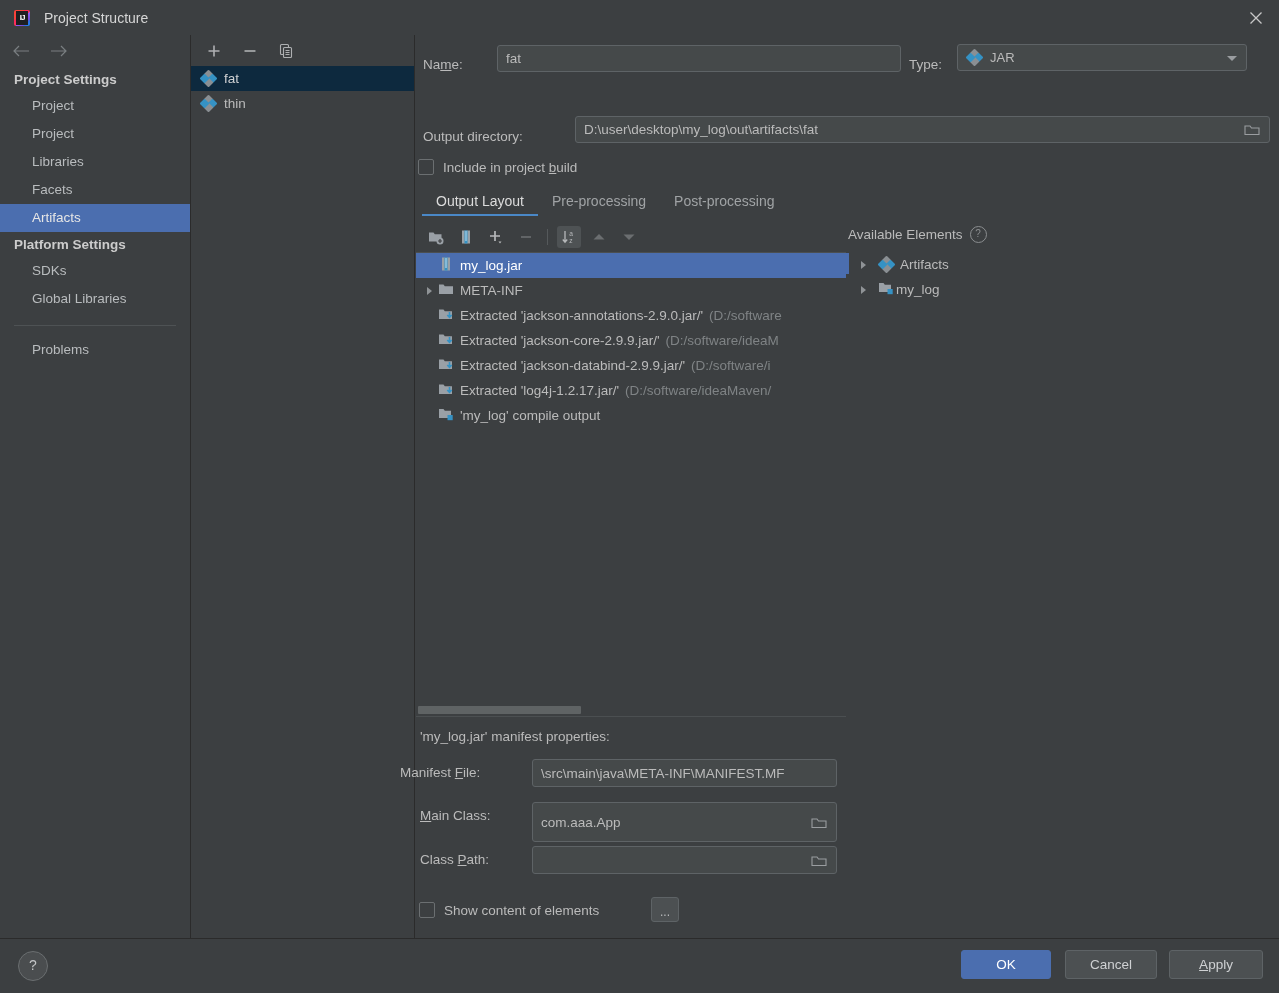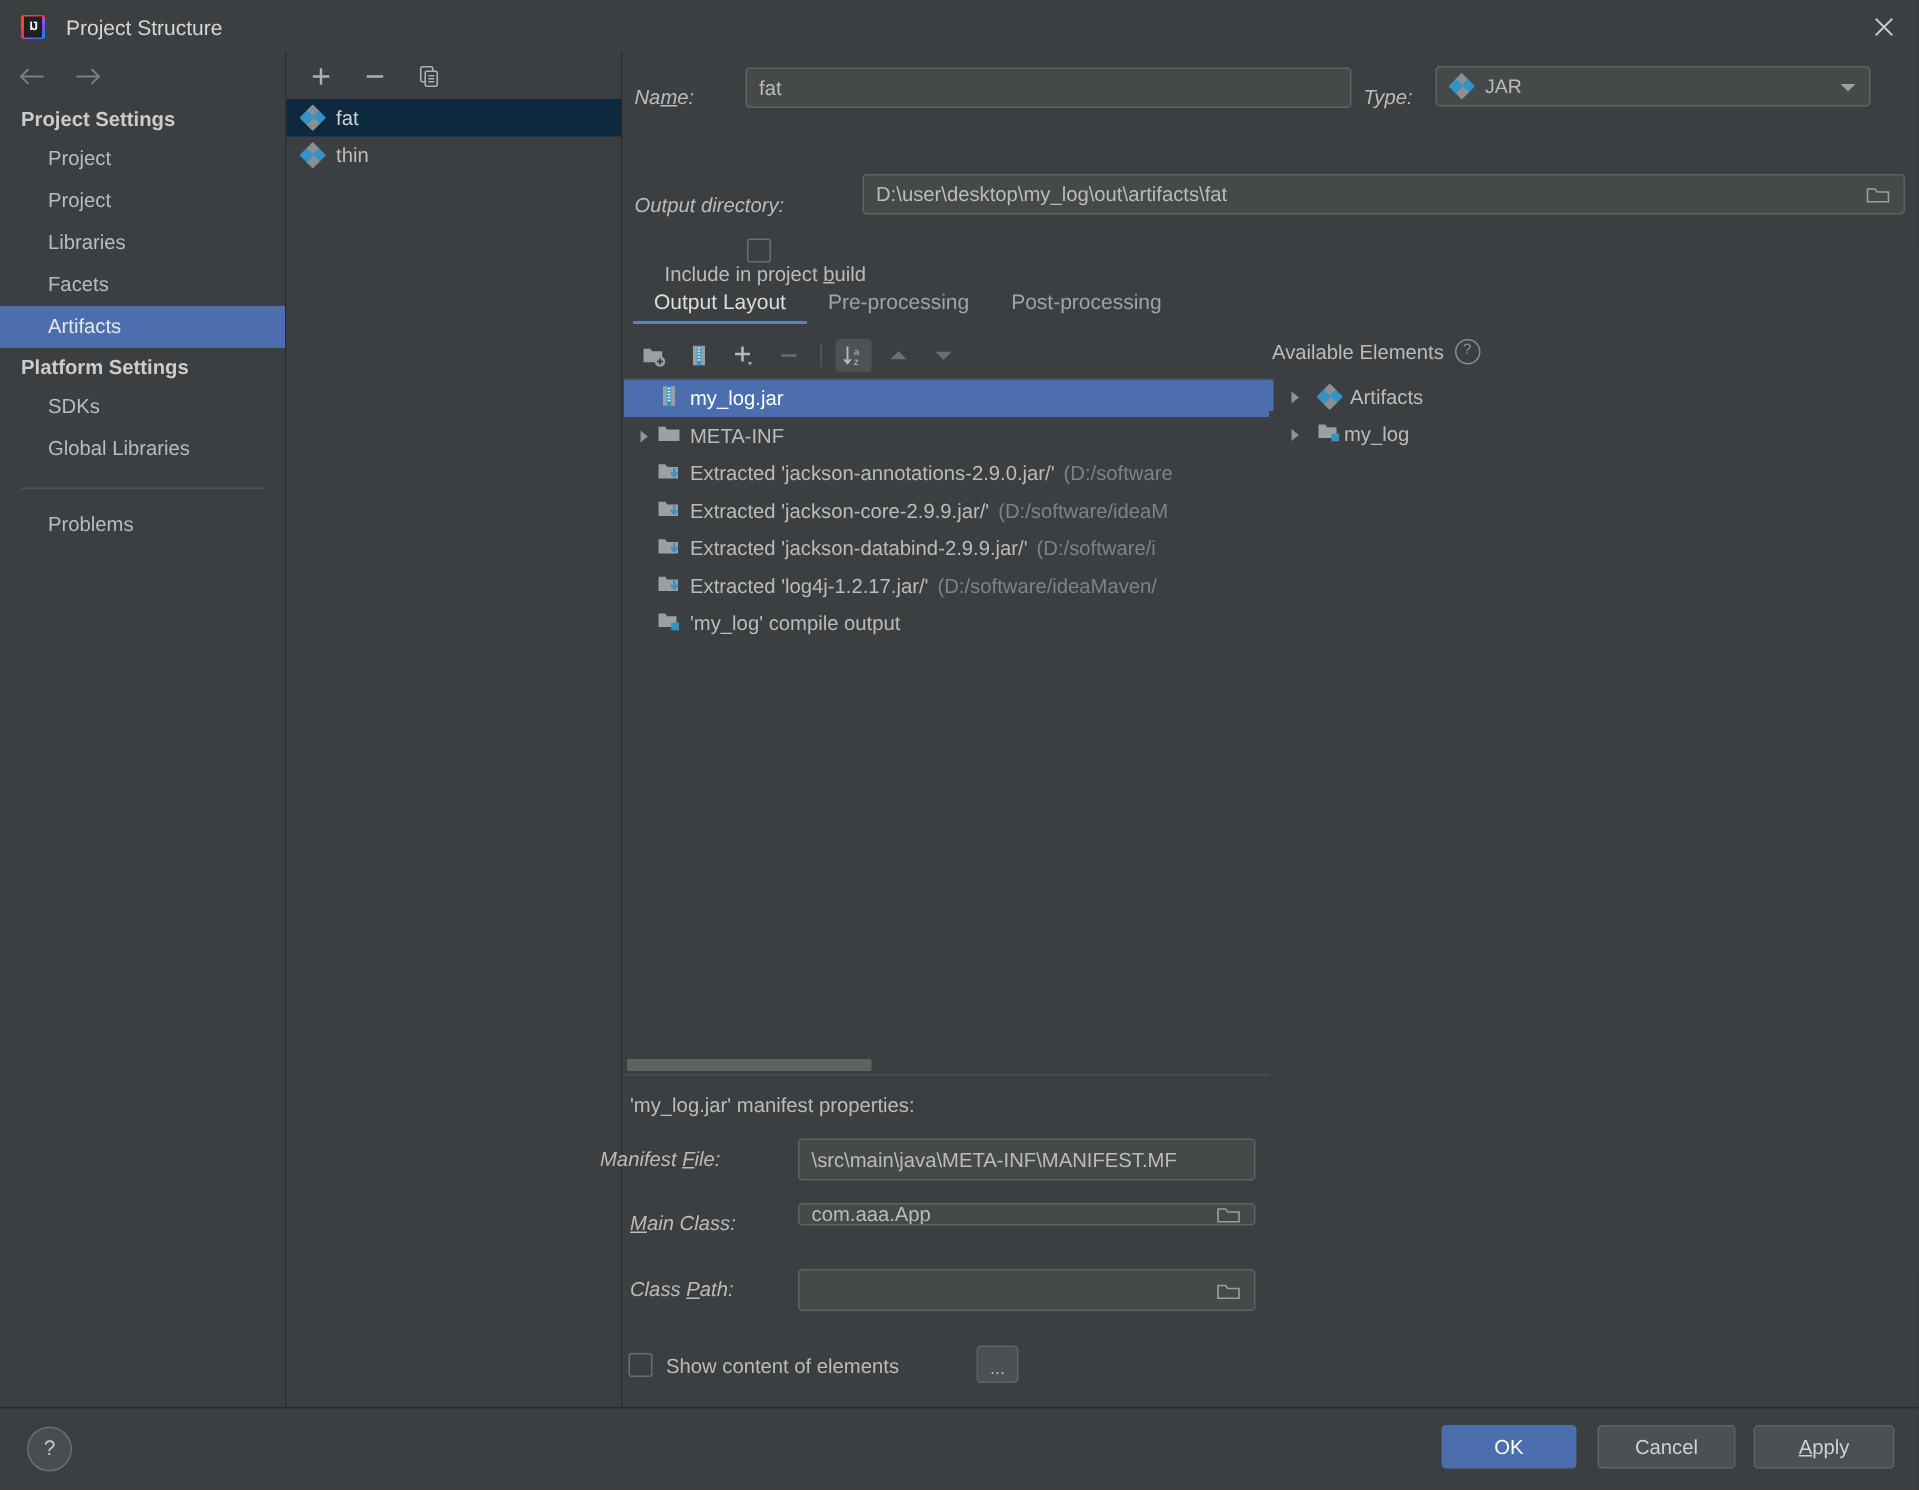--- a/index.html
+++ b/index.html
@@ -171,21 +171,21 @@
     flex: 1;
     background: #3c3f41;
     position: relative;
   }
 
   .form-row {
     display: flex;
     align-items: center;
     position: absolute;
   }
-  .flabel { color: #bbbbbb; font-size: 13.5px; font-style: italic; }
+  .flabel { color: #bbbbbb; font-size: 13.5px; }
   .flabel u { text-decoration: underline; }
 
   .textfield {
     background: #45494a;
     border: 1px solid #5e6366;
     border-radius: 3px;
     color: #bbbbbb;
     font-size: 13.5px;
     padding: 0 8px;
     display: flex;
@@ -521,21 +521,21 @@
       <div class="textfield" style="position:absolute; left:152px; top:-13px; width:695px; height:27px;">
         <span>D:\user\desktop\my_log\out\artifacts\fat</span>
         <span class="folder-btn">
           <svg width="16" height="13" viewBox="0 0 16 13">
               <path d="M1 3 H6 L7.5 5 H15 V11.5 H1 Z" stroke="currentColor" stroke-width="1.1" fill="none"></path>
             </svg>
         </span>
       </div>
     </div>
 
-    <div class="checkbox-row" style="position:absolute; left:19px; top:124px;flex-direction:column;">
+    <div class="checkbox-row" style="position:absolute; left:3px; top:124px;">
       <span class="cbox"></span>
       <span class="ctext">Include in project <u>b</u>uild</span>
     </div>
   </div>
 </div>
 
 <div id="tabs">
   <div class="tab active">Output Layout</div>
   <div class="tab">Pre-processing</div>
   <div class="tab">Post-processing</div>
@@ -721,21 +721,21 @@
 <div style="position:absolute; left:400px; top:765px;">
   <span class="flabel">Manifest <u>F</u>ile:</span>
 </div>
 <div class="textfield" style="position:absolute; left:532px; top:759px; width:305px; height:28px;">
   <span>\src\main\java\META-INF\MANIFEST.MF</span>
 </div>
 
 <div style="position:absolute; left:420px; top:808px;">
   <span class="flabel"><u>M</u>ain Class:</span>
 </div>
-<div class="textfield" style="position:absolute; left:532px; top:802px; width:305px; height:15px;">
+<div class="textfield" style="position:absolute; left:532px; top:802px; width:305px; height:40px;">
   <span>com.aaa.App</span>
   <span class="folder-btn">
     <svg width="16" height="13" viewBox="0 0 16 13">
         <path d="M1 3 H6 L7.5 5 H15 V11.5 H1 Z" stroke="currentColor" stroke-width="1.1" fill="none"></path>
       </svg>
   </span>
 </div>
 
 <div style="position:absolute; left:420px; top:852px;">
   <span class="flabel">Class <u>P</u>ath:</span>

